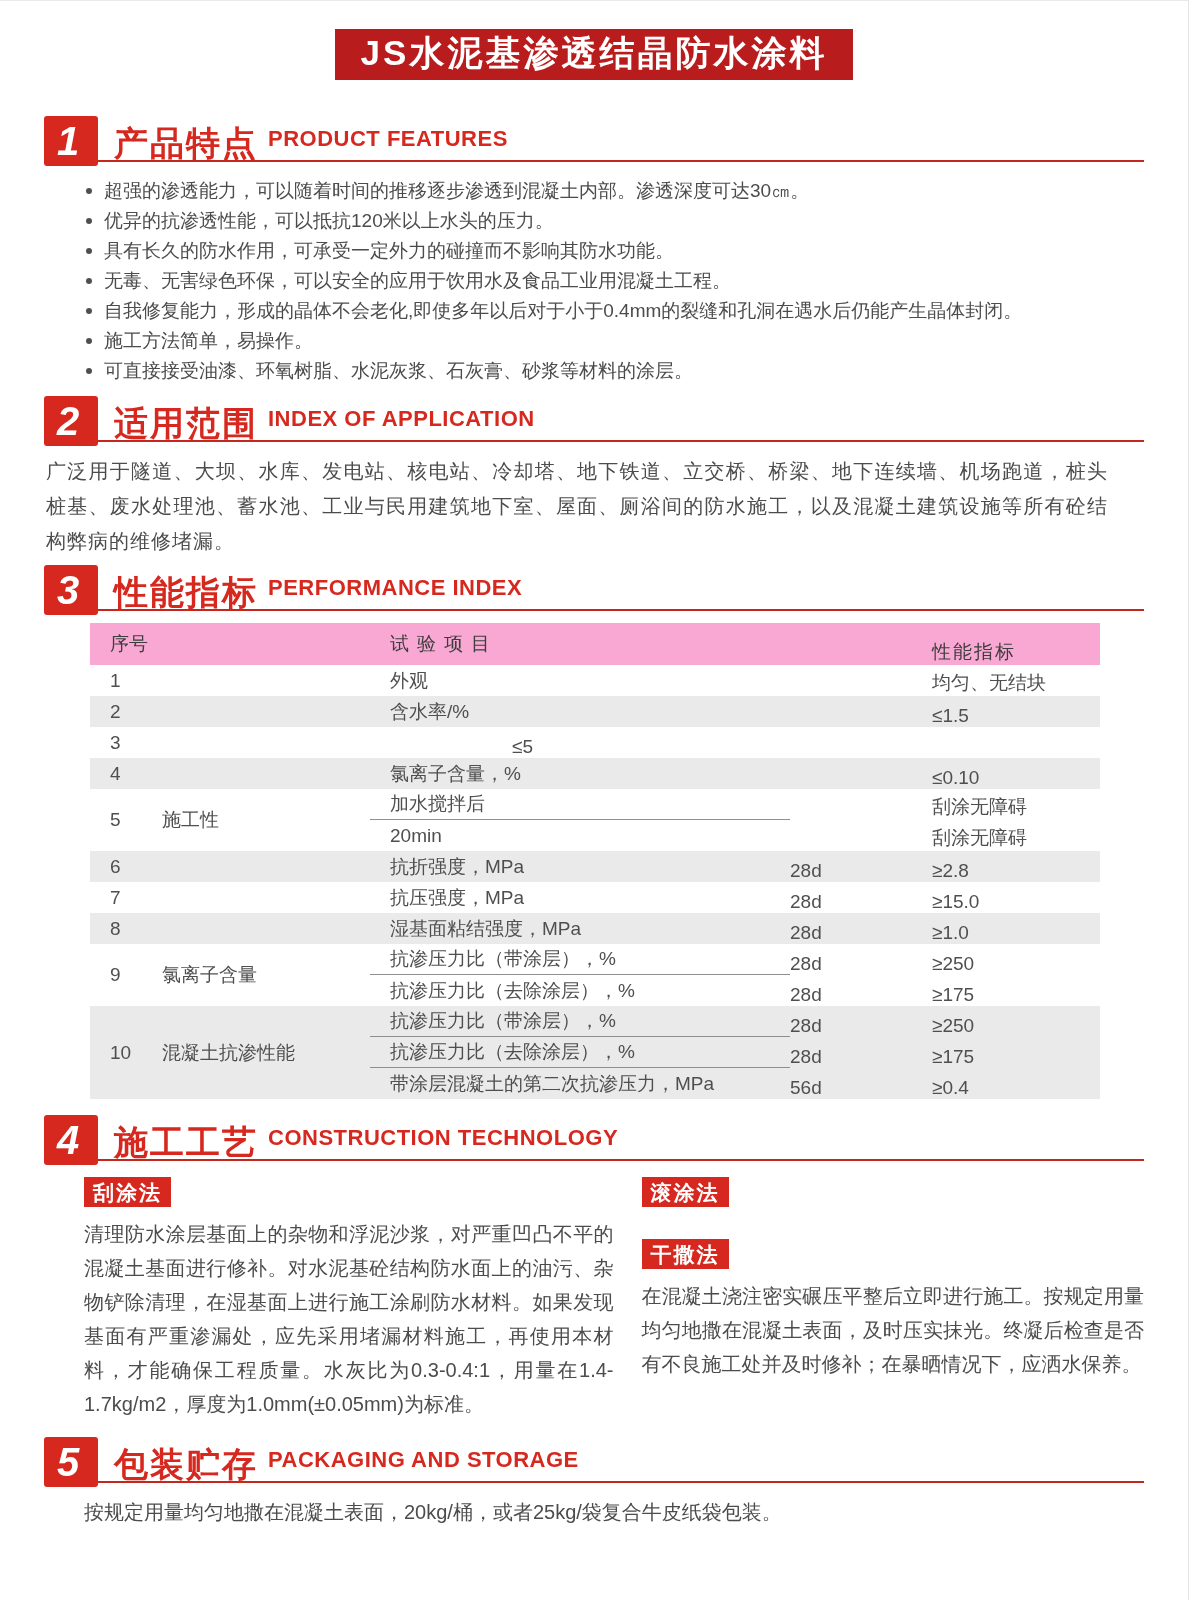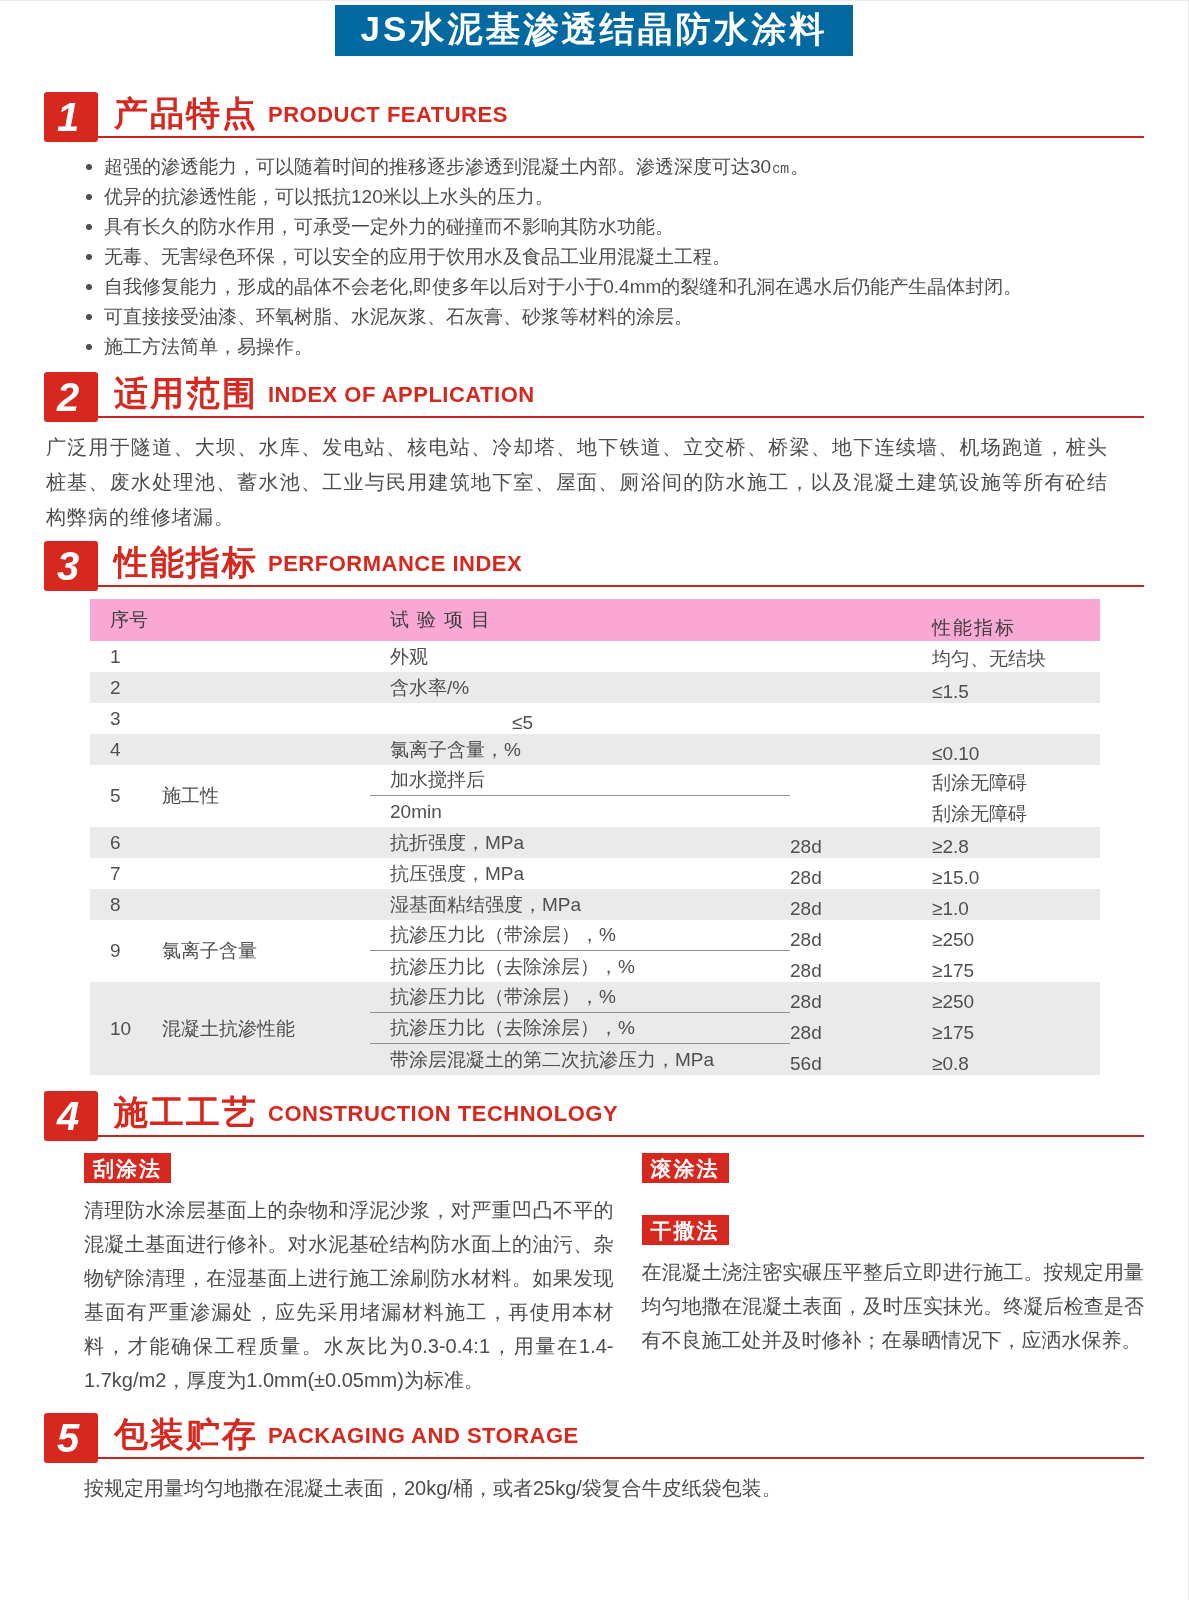--- a/index.html
+++ b/index.html
@@ -10,23 +10,23 @@
     font-family: "Liberation Sans", "DejaVu Sans", sans-serif;
     color: #4a4a4a;
     position: relative;
     overflow: hidden;
   }
   .page { width: 1189px; height: 1600px; position: relative; border-top: 1px solid #eaeaea; border-right: 1px solid #e5e5e5; }
   .content { padding: 0 44px; }
 
   
   .banner {
-    margin: 4px auto 0;
+    margin: 28px auto 0;
     width: max-content;
-    background: #0369a1;
+    background: #b91c1c;
     color: #ffffff;
     font-size: 35px;
     font-weight: bold;
     letter-spacing: 3px;
     padding: 4px 26px 7px;
     line-height: 1.15;
   }
 
   
   .sec-head {
@@ -46,21 +46,20 @@
     border-radius: 3px;
     margin-bottom: -6px;
     padding-right: 6px;
   }
   .sec-title {
     font-size: 34px;
     font-weight: bold;
     color: #d6281e;
     margin-left: 16px;
     line-height: 1;
-    padding-bottom: 6px;
     letter-spacing: 2px;
   }
   .sec-sub {
     font-size: 22px;
     font-weight: bold;
     color: #d6281e;
     margin-left: 10px;
     padding-bottom: 8px;
     letter-spacing: 0.5px;
   }
@@ -160,22 +159,22 @@
       <span class="sec-num">1</span>
       <span class="sec-title">产品特点</span>
       <span class="sec-sub">PRODUCT FEATURES</span>
     </div>
     <ul class="bullets" id="features-list">
         <li>超强的渗透能力，可以随着时间的推移逐步渗透到混凝土内部。渗透深度可达30㎝。</li>
         <li>优异的抗渗透性能，可以抵抗120米以上水头的压力。</li>
         <li>具有长久的防水作用，可承受一定外力的碰撞而不影响其防水功能。</li>
         <li>无毒、无害绿色环保，可以安全的应用于饮用水及食品工业用混凝土工程。</li>
         <li>自我修复能力，形成的晶体不会老化,即使多年以后对于小于0.4mm的裂缝和孔洞在遇水后仍能产生晶体封闭。</li>
+        <li>施工方法简单，易操作。</li>
         <li>可直接接受油漆、环氧树脂、水泥灰浆、石灰膏、砂浆等材料的涂层。</li>
-        <li>施工方法简单，易操作。</li>
       </ul>
 
     <div class="sec-head mt-s2">
       <span class="sec-num">2</span>
       <span class="sec-title">适用范围</span>
       <span class="sec-sub">INDEX OF APPLICATION</span>
     </div>
     <p class="scope-text">广泛用于隧道、大坝、水库、发电站、核电站、冷却塔、地下铁道、立交桥、桥梁、地下连续墙、机场跑道，桩头桩基、废水处理池、蓄水池、工业与民用建筑地下室、屋面、厕浴间的防水施工，以及混凝土建筑设施等所有砼结构弊病的维修堵漏。</p>
 
     <div class="sec-head mt-s3">
@@ -313,21 +312,21 @@
               <div class="c-val">≥250</div>
             </div>
             <div class="line divided">
               <div class="c-item">抗渗压力比（去除涂层），%</div>
               <div class="c-age">28d</div>
               <div class="c-val">≥175</div>
             </div>
             <div class="line">
               <div class="c-item">带涂层混凝土的第二次抗渗压力，MPa</div>
               <div class="c-age">56d</div>
-              <div class="c-val">≥0.8</div>
+              <div class="c-val">≥0.4</div>
             </div>
           </div>
         </div>
       </div>
 
     <div class="sec-head mt-s4">
       <span class="sec-num">4</span>
       <span class="sec-title">施工工艺</span>
       <span class="sec-sub">CONSTRUCTION TECHNOLOGY</span>
     </div>

